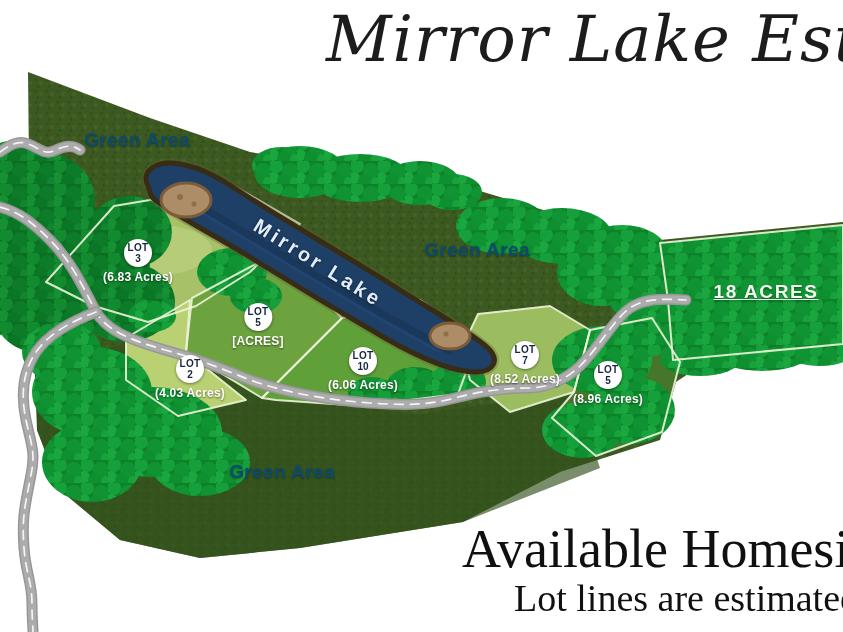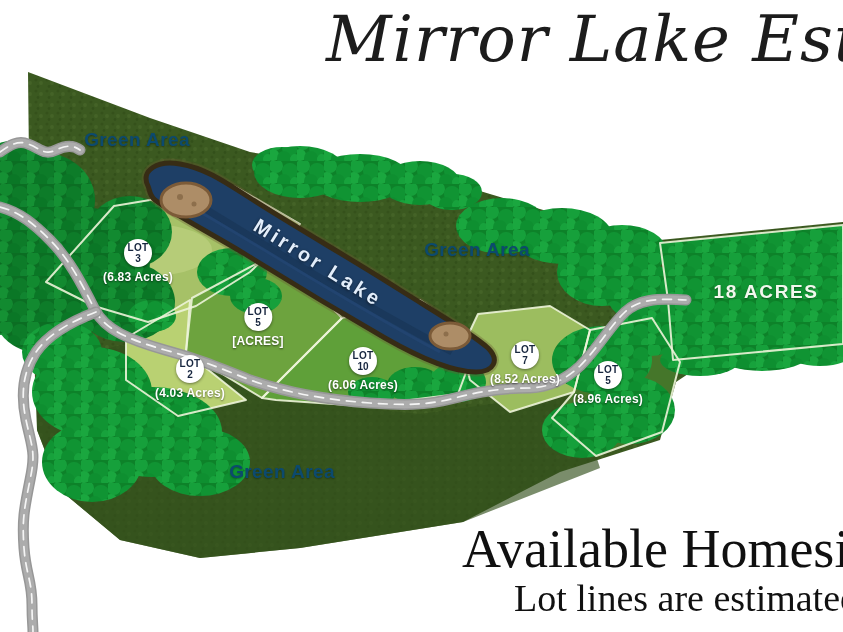--- a/index.html
+++ b/index.html
@@ -235,21 +235,21 @@
                C 26,575 32,580 32,605 C 32,620 33,626 33,632" stroke="#f5f5f5" stroke-width="1.7" stroke-dasharray="9 7"></path>
     </g>
   </svg>
 
   <div class="title">Mirror Lake Estates</div>
 
   <div class="green-area" style="left:137px;top:140px;">Green Area</div>
   <div class="green-area" style="left:477px;top:250px;">Green Area</div>
   <div class="green-area" style="left:282px;top:472px;">Green Area</div>
 
-  <div class="acres-18" style="left:766px;top:292px;">18 ACRES</div>
+  <div class="acres-18" style="left:766px;top:292px;text-decoration:underline;">18 ACRES</div>
 
   <div class="lake-label">Mirror Lake</div>
 
   <div class="lot-marker" style="left:138px;top:239px;">
     <div class="lot-circle">
       <span class="w">LOT</span>
       <span class="n">3</span>
     </div>
     <div class="lot-detail">(6.83 Acres)</div>
   </div>

